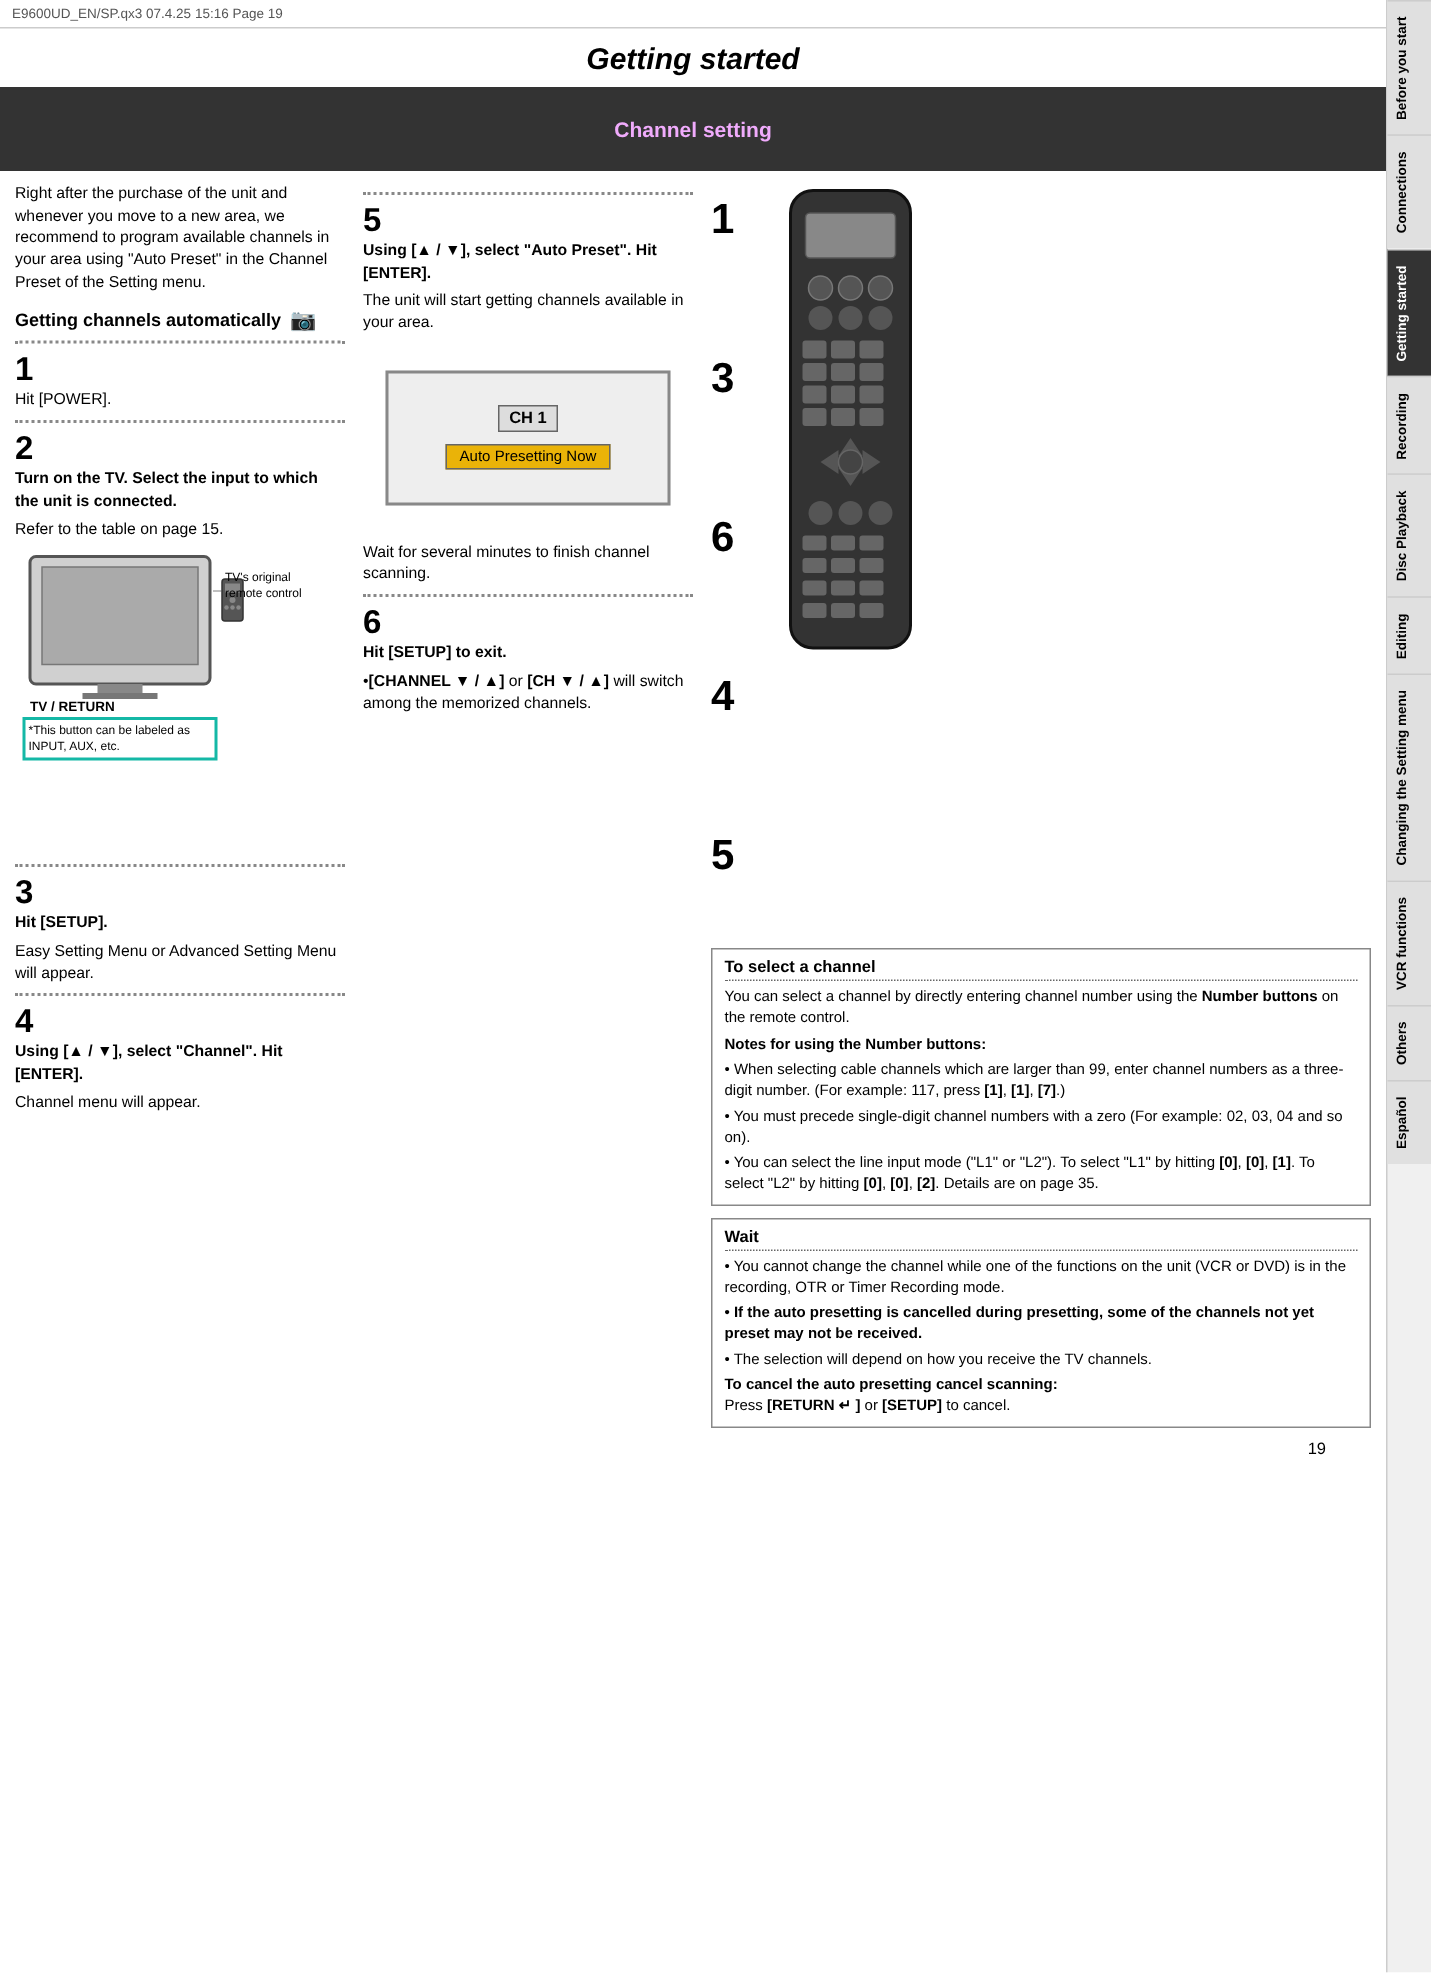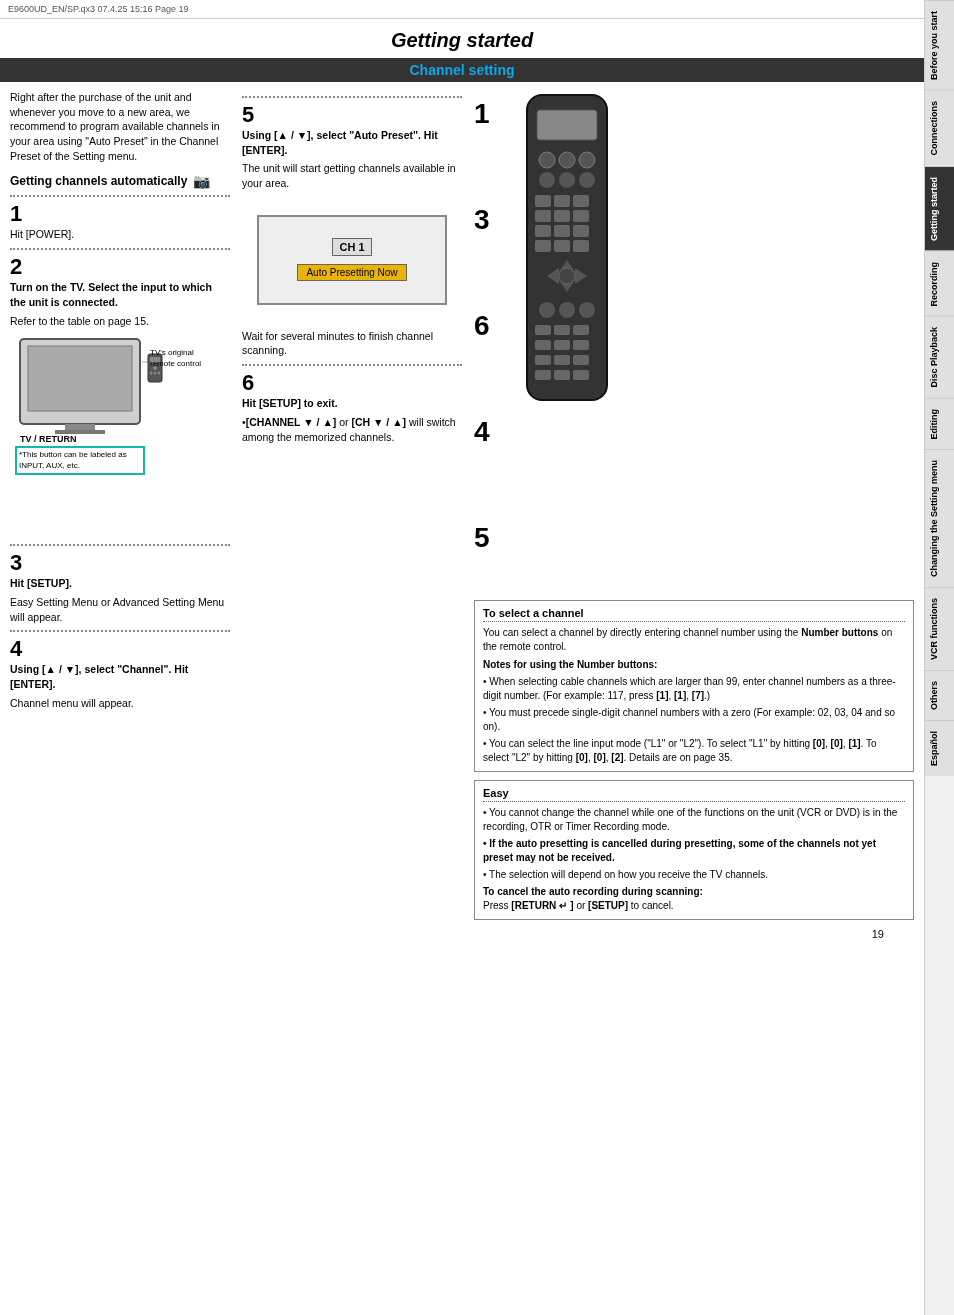--- a/index.html
+++ b/index.html
@@ -61,25 +61,25 @@
       text-align: center;
       font-size: 20px;
       font-weight: bold;
       padding: 10px 0 6px 0;
       font-style: italic;
     }
 
     
     .section-header {
       background: #333;
-      color: #0ea5e9;
+      color: #f0abfc;
       text-align: center;
       font-size: 14px;
       font-weight: bold;
-      padding: 4px 0;
+      padding: 20px 0;
       margin-bottom: 8px;
     }
 
     
     .columns-wrapper {
       display: flex;
       padding: 0 10px;
       gap: 12px;
     }
 
@@ -394,24 +394,24 @@
         <div class="info-box-text">
           You can select a channel by directly entering channel number using the <strong>Number buttons</strong> on the remote control.
         </div>
         <div class="info-box-text" style="margin-top:4px;"><strong>Notes for using the Number buttons:</strong></div>
         <div class="info-box-text" style="margin-top:3px;">• When selecting cable channels which are larger than 99, enter channel numbers as a three-digit number. (For example: 117, press <strong>[1]</strong>, <strong>[1]</strong>, <strong>[7]</strong>.)</div>
         <div class="info-box-text" style="margin-top:3px;">• You must precede single-digit channel numbers with a zero (For example: 02, 03, 04 and so on).</div>
         <div class="info-box-text" style="margin-top:3px;">• You can select the line input mode ("L1" or "L2"). To select "L1" by hitting <strong>[0]</strong>, <strong>[0]</strong>, <strong>[1]</strong>. To select "L2" by hitting <strong>[0]</strong>, <strong>[0]</strong>, <strong>[2]</strong>. Details are on page 35.</div>
       </div>
 
       <div class="note-box">
-        <div class="note-box-title">Easy</div>
+        <div class="note-box-title">Wait</div>
         <div class="note-box-text">• You cannot change the channel while one of the functions on the unit (VCR or DVD) is in the recording, OTR or Timer Recording mode.</div>
         <div class="note-box-text" style="margin-top:3px;"><strong>• If the auto presetting is cancelled during presetting, some of the channels not yet preset may not be received.</strong></div>
         <div class="note-box-text" style="margin-top:3px;">• The selection will depend on how you receive the TV channels.</div>
-        <div class="note-box-text" style="margin-top:3px;"><strong>To cancel the auto recording during scanning:</strong><br>Press <strong>[RETURN ↵ ]</strong> or <strong>[SETUP]</strong> to cancel.</div>
+        <div class="note-box-text" style="margin-top:3px;"><strong>To cancel the auto presetting cancel scanning:</strong><br>Press <strong>[RETURN ↵ ]</strong> or <strong>[SETUP]</strong> to cancel.</div>
       </div>
 
     </div>
   </div>
 
   <div class="page-number">19</div>
 </div>
 
 </body></html>

